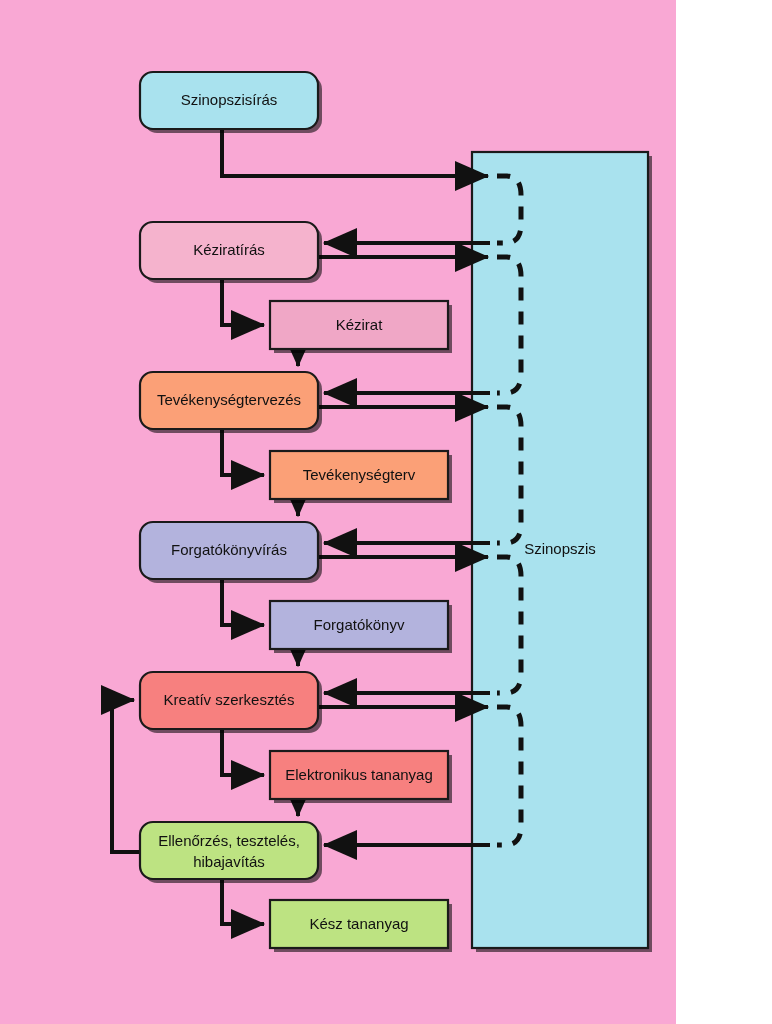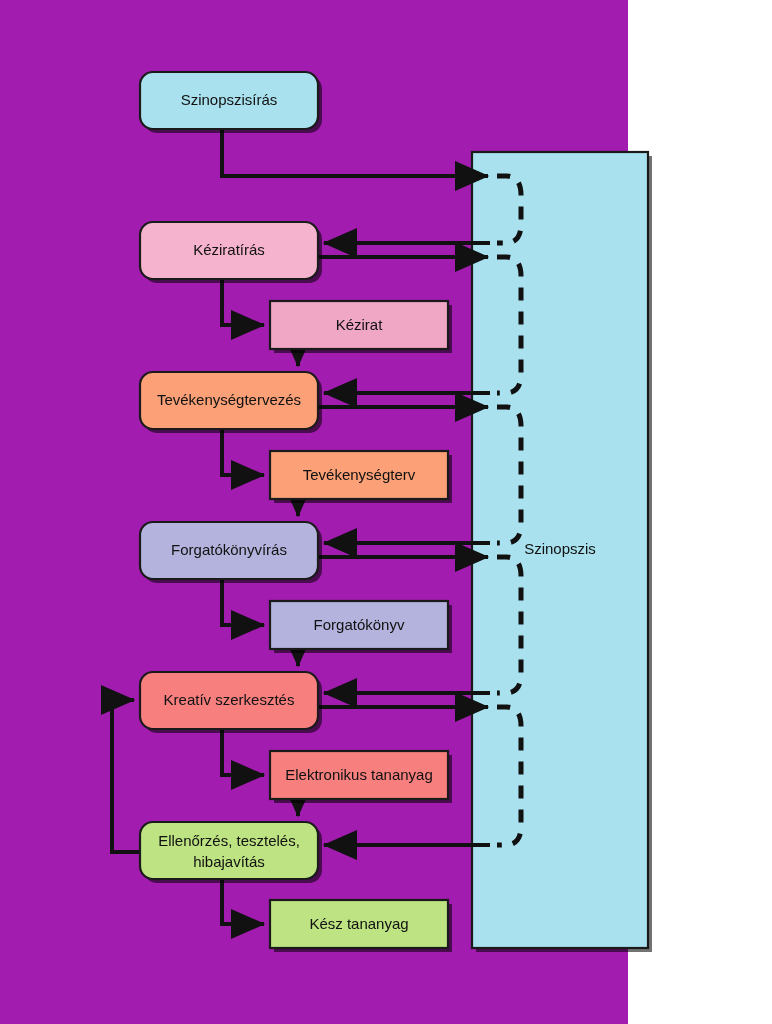--- a/index.html
+++ b/index.html
@@ -10,21 +10,22 @@
   body {
     width: 772px;
     height: 1024px;
     font-family: "Liberation Sans", sans-serif;
     overflow: hidden;
   }
   #diagram-root {
     position: relative;
     width: 628px;
     height: 1024px;
-    background: #a21caf;
+    background: #f9a8d4;
+    padding-left: 48px;
   }
   #flow-svg {
     position: absolute;
     left: 0;
     top: 0;
     width: 772px;
     height: 1024px;
   }
   .node-label {
     font-family: "Liberation Sans", sans-serif;

